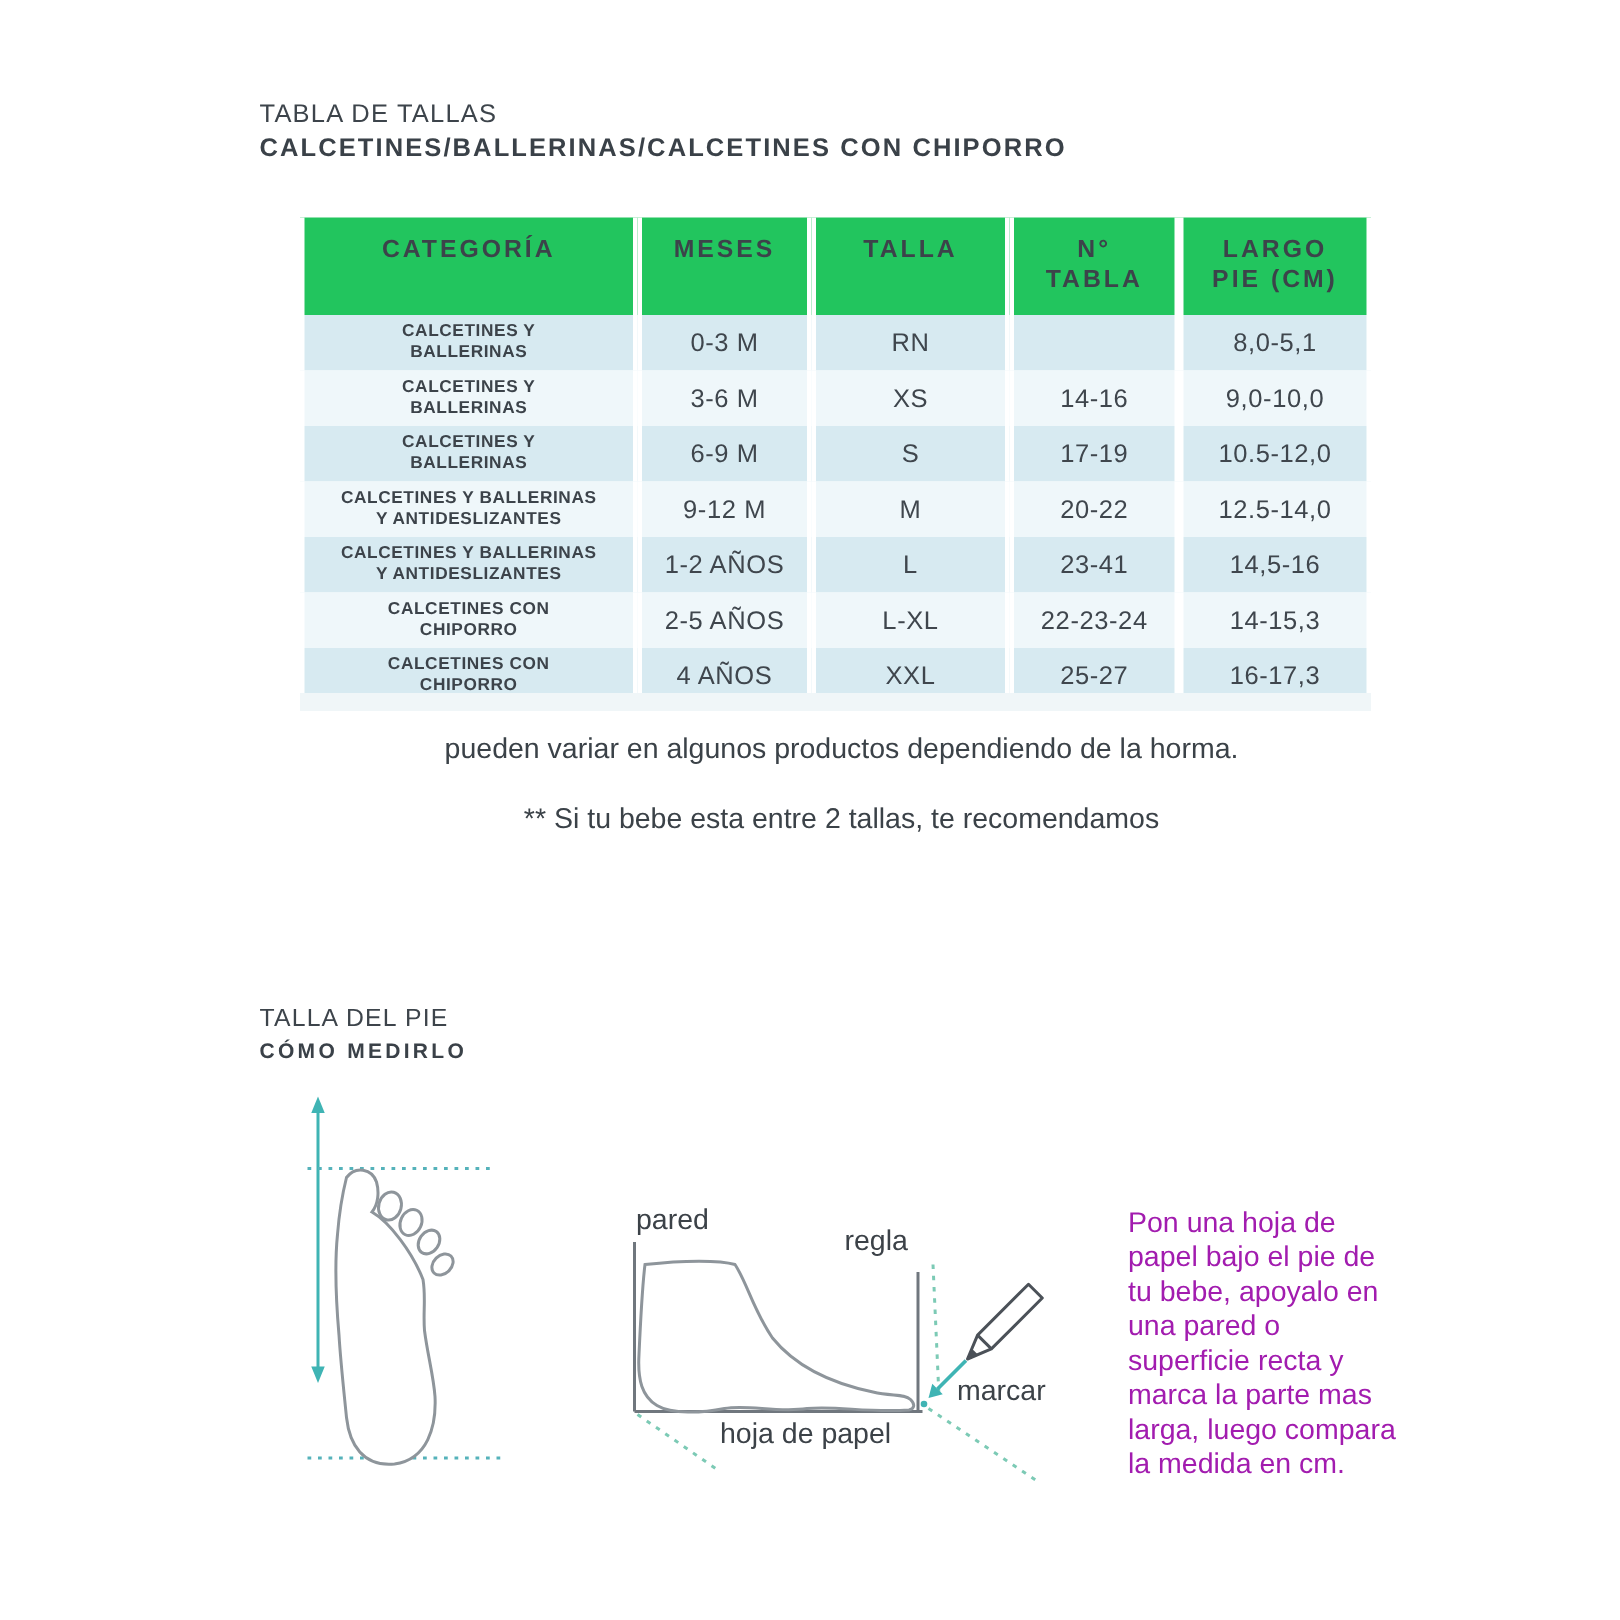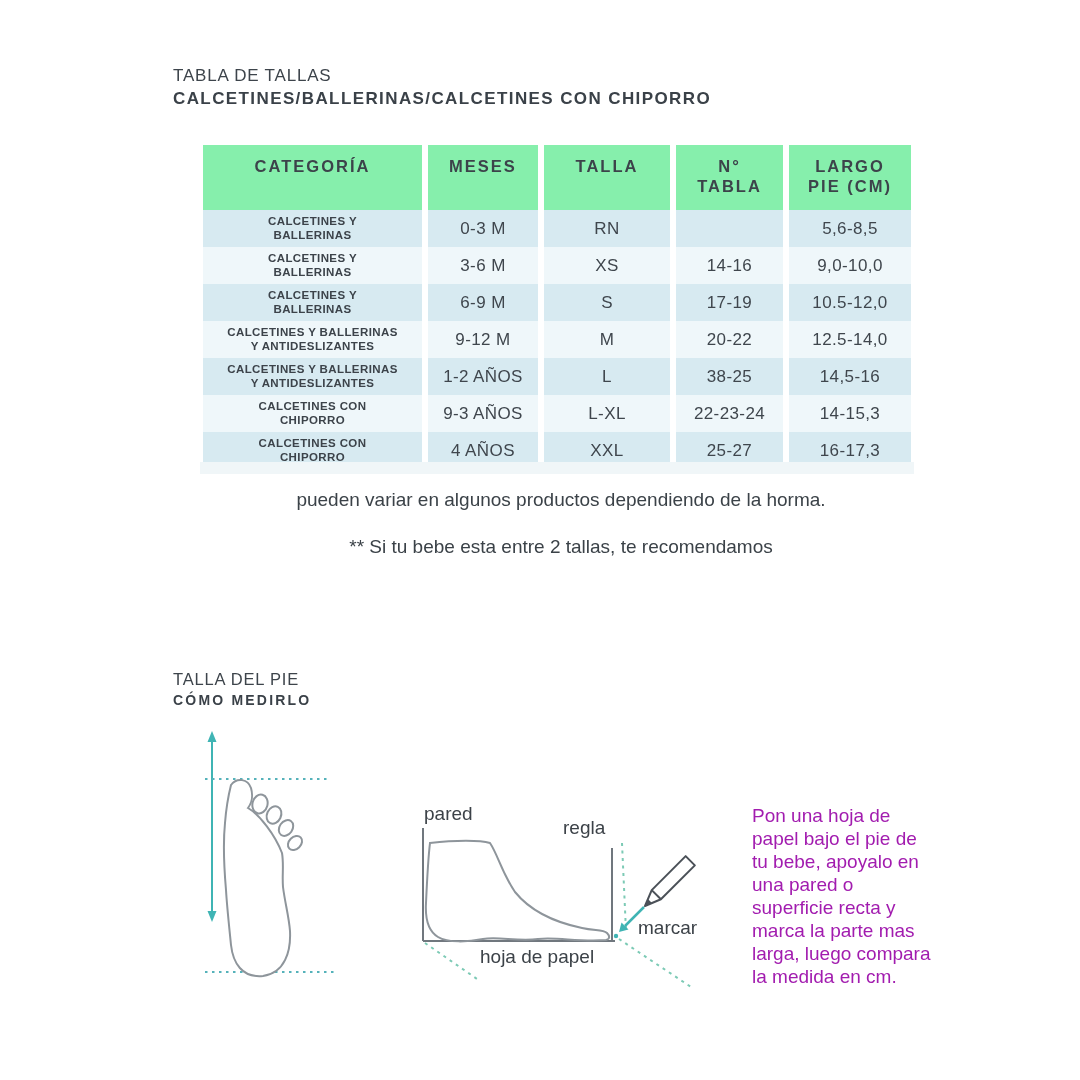--- a/index.html
+++ b/index.html
@@ -17,21 +17,21 @@
   
   .size-table-wrap{left:200px;top:145px;width:714px;}
   table.size-table{border-collapse:separate;border-spacing:0;width:714px;table-layout:fixed;}
   table.size-table th, table.size-table td{
     border-left:3px solid #fff;border-right:3px solid #fff;
     text-align:center;vertical-align:middle;padding:0;
   }
   col.c-cat{width:225px;} col.c-mes{width:116px;} col.c-tal{width:132px;}
   col.c-zap{width:113px;} col.c-lar{width:128px;}
   table.size-table thead th{
-    height:54px;vertical-align:top;padding-top:11px;background:#86efac;
+    height:54px;vertical-align:top;padding-top:11px;background:#22c55e;
     font-size:16.5px;font-weight:700;letter-spacing:2px;color:#3c434a;line-height:20px;
   }
   table.size-table tbody td{height:37px;}
   .band-blue td{background:#d7eaf1;}
   .band-light td{background:#eff7fa;}
   .cat-cell{font-size:11.5px;font-weight:700;letter-spacing:.4px;line-height:13.5px;color:#3c434a;}
   .val-cell{font-size:17px;letter-spacing:.4px;color:#3f464d;}
   .table-footer-strip{left:200px;top:462px;width:714px;height:12px;background:#f0f6f8;}
 
   
@@ -85,21 +85,21 @@
     <tbody>
 
         <tr class="band-blue">
           <td class="cat-cell">
             <div>CALCETINES Y</div>
             <div>BALLERINAS</div>
           </td>
           <td class="val-cell">0-3 M</td>
           <td class="val-cell">RN</td>
           <td class="val-cell"></td>
-          <td class="val-cell">5,6-8,5</td>
+          <td class="val-cell">8,0-5,1</td>
         </tr>
 
         <tr class="band-light">
           <td class="cat-cell">
             <div>CALCETINES Y</div>
             <div>BALLERINAS</div>
           </td>
           <td class="val-cell">3-6 M</td>
           <td class="val-cell">XS</td>
           <td class="val-cell">14-16</td>
@@ -128,30 +128,30 @@
           <td class="val-cell">12.5-14,0</td>
         </tr>
 
         <tr class="band-blue">
           <td class="cat-cell">
             <div>CALCETINES Y BALLERINAS</div>
             <div>Y ANTIDESLIZANTES</div>
           </td>
           <td class="val-cell">1-2 AÑOS</td>
           <td class="val-cell">L</td>
-          <td class="val-cell">38-25</td>
+          <td class="val-cell">23-41</td>
           <td class="val-cell">14,5-16</td>
         </tr>
 
         <tr class="band-light">
           <td class="cat-cell">
             <div>CALCETINES CON</div>
             <div>CHIPORRO</div>
           </td>
-          <td class="val-cell">9-3 AÑOS</td>
+          <td class="val-cell">2-5 AÑOS</td>
           <td class="val-cell">L-XL</td>
           <td class="val-cell">22-23-24</td>
           <td class="val-cell">14-15,3</td>
         </tr>
 
         <tr class="band-blue">
           <td class="cat-cell">
             <div>CALCETINES CON</div>
             <div>CHIPORRO</div>
           </td>

